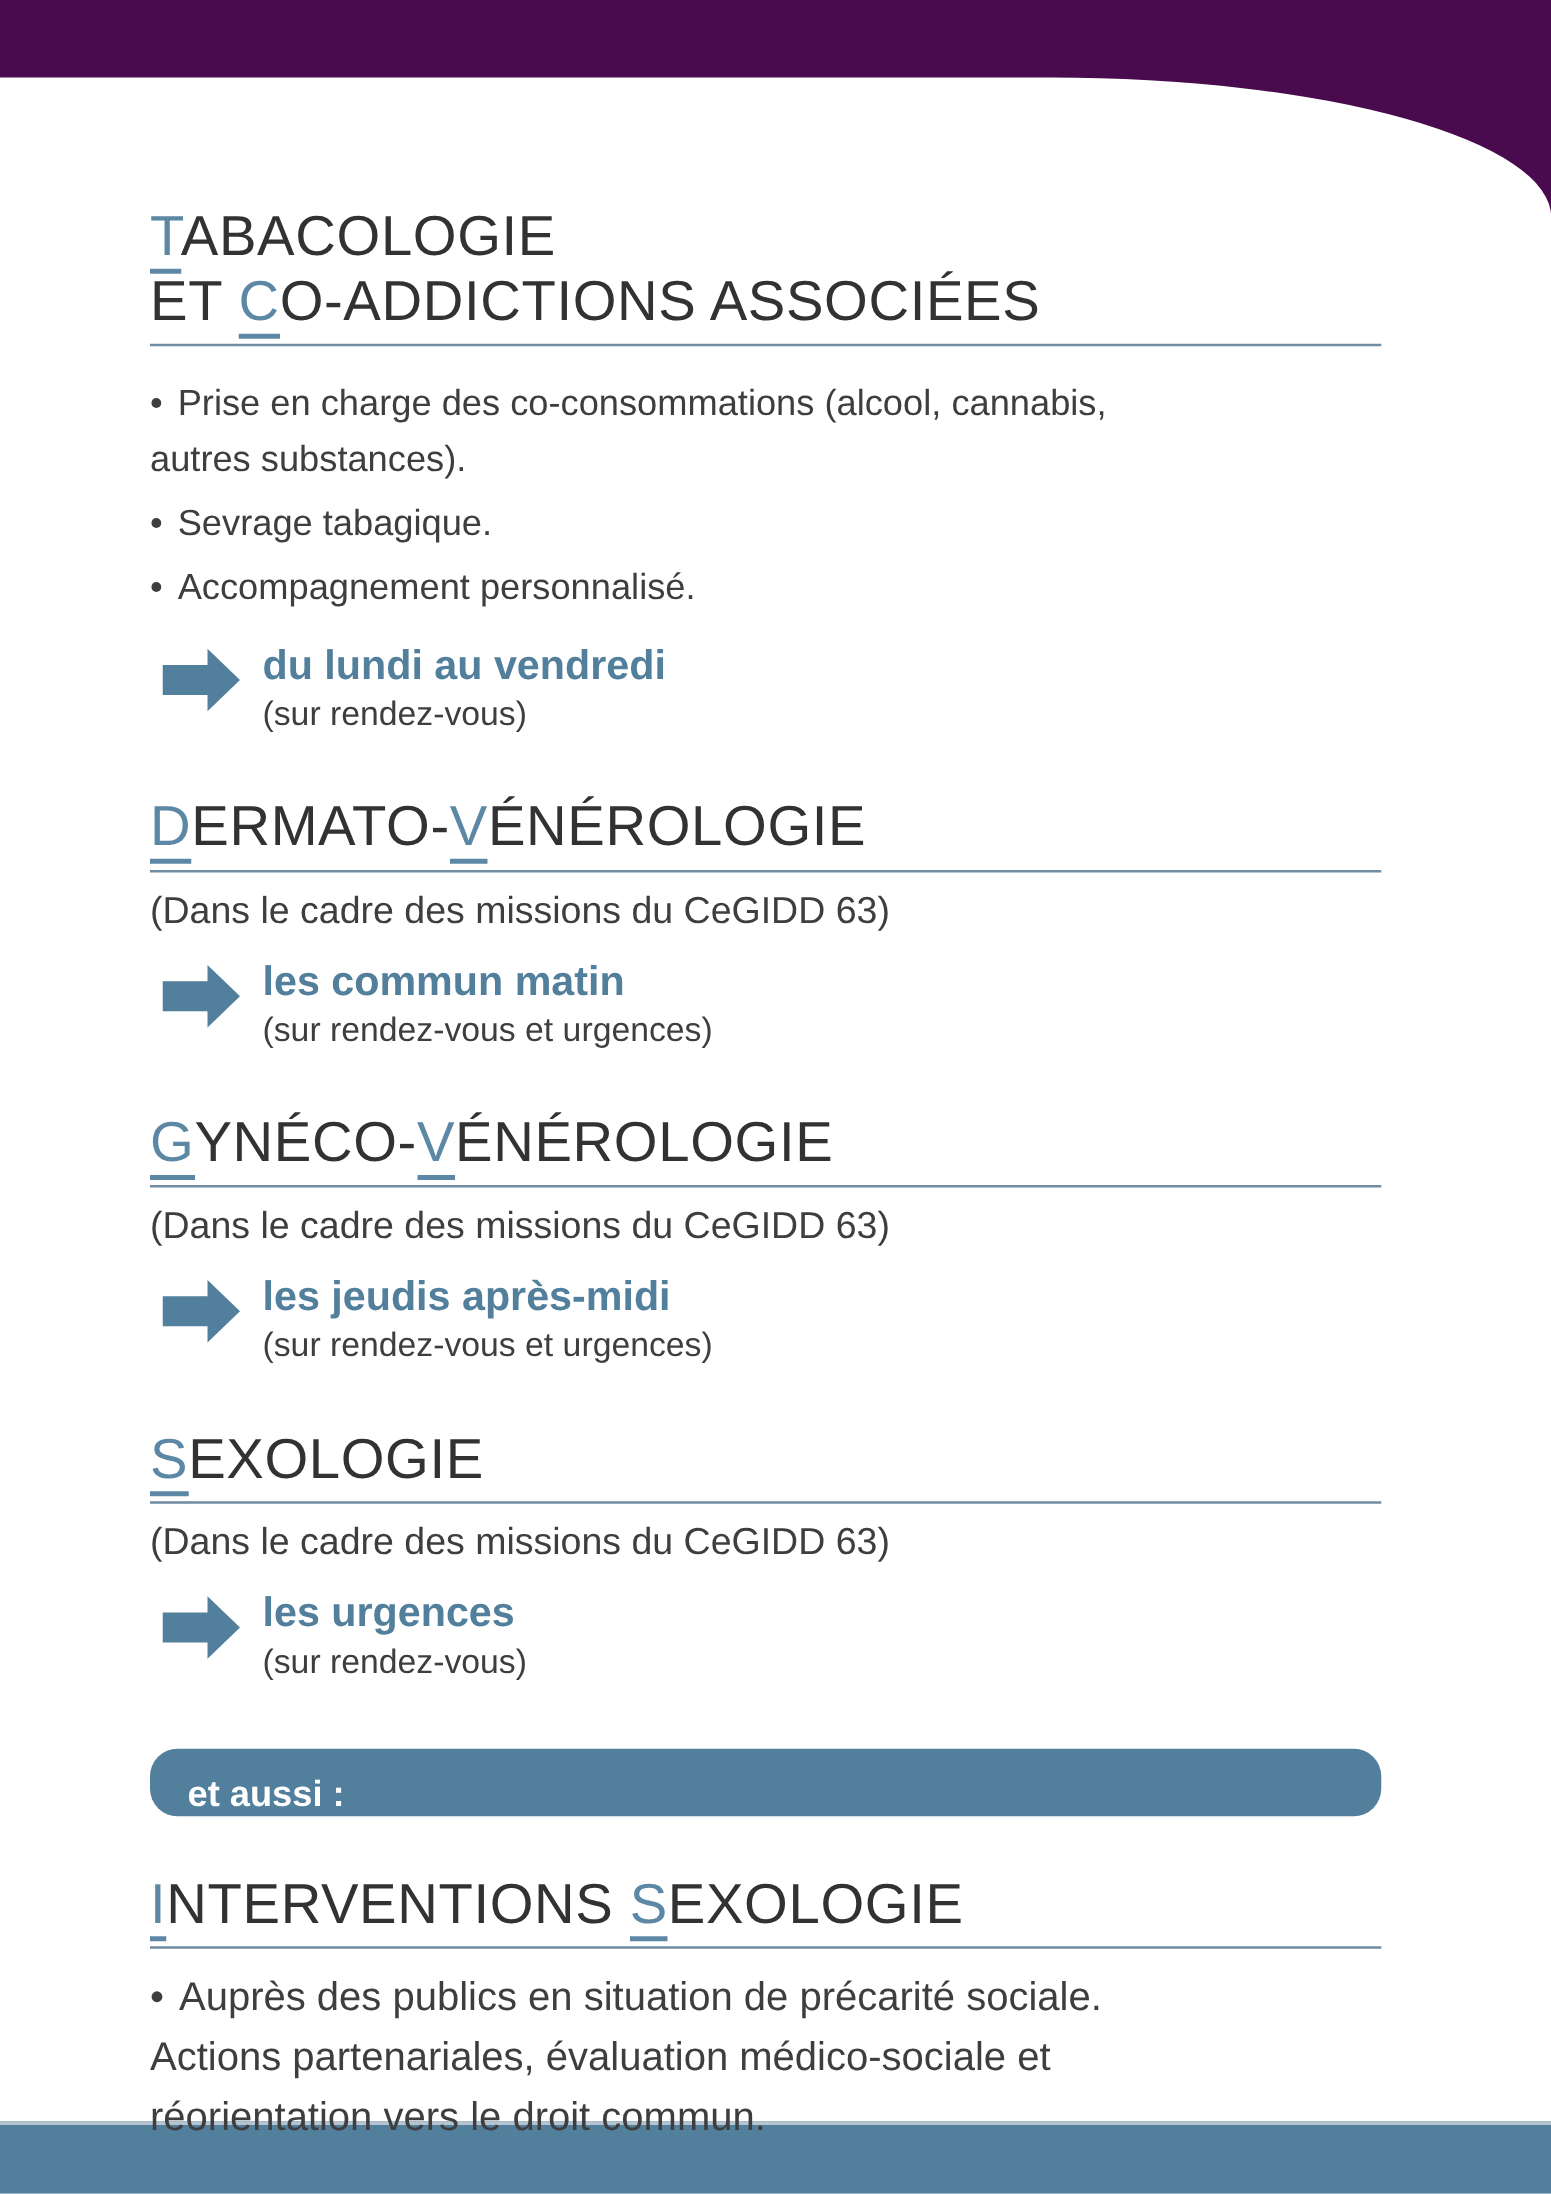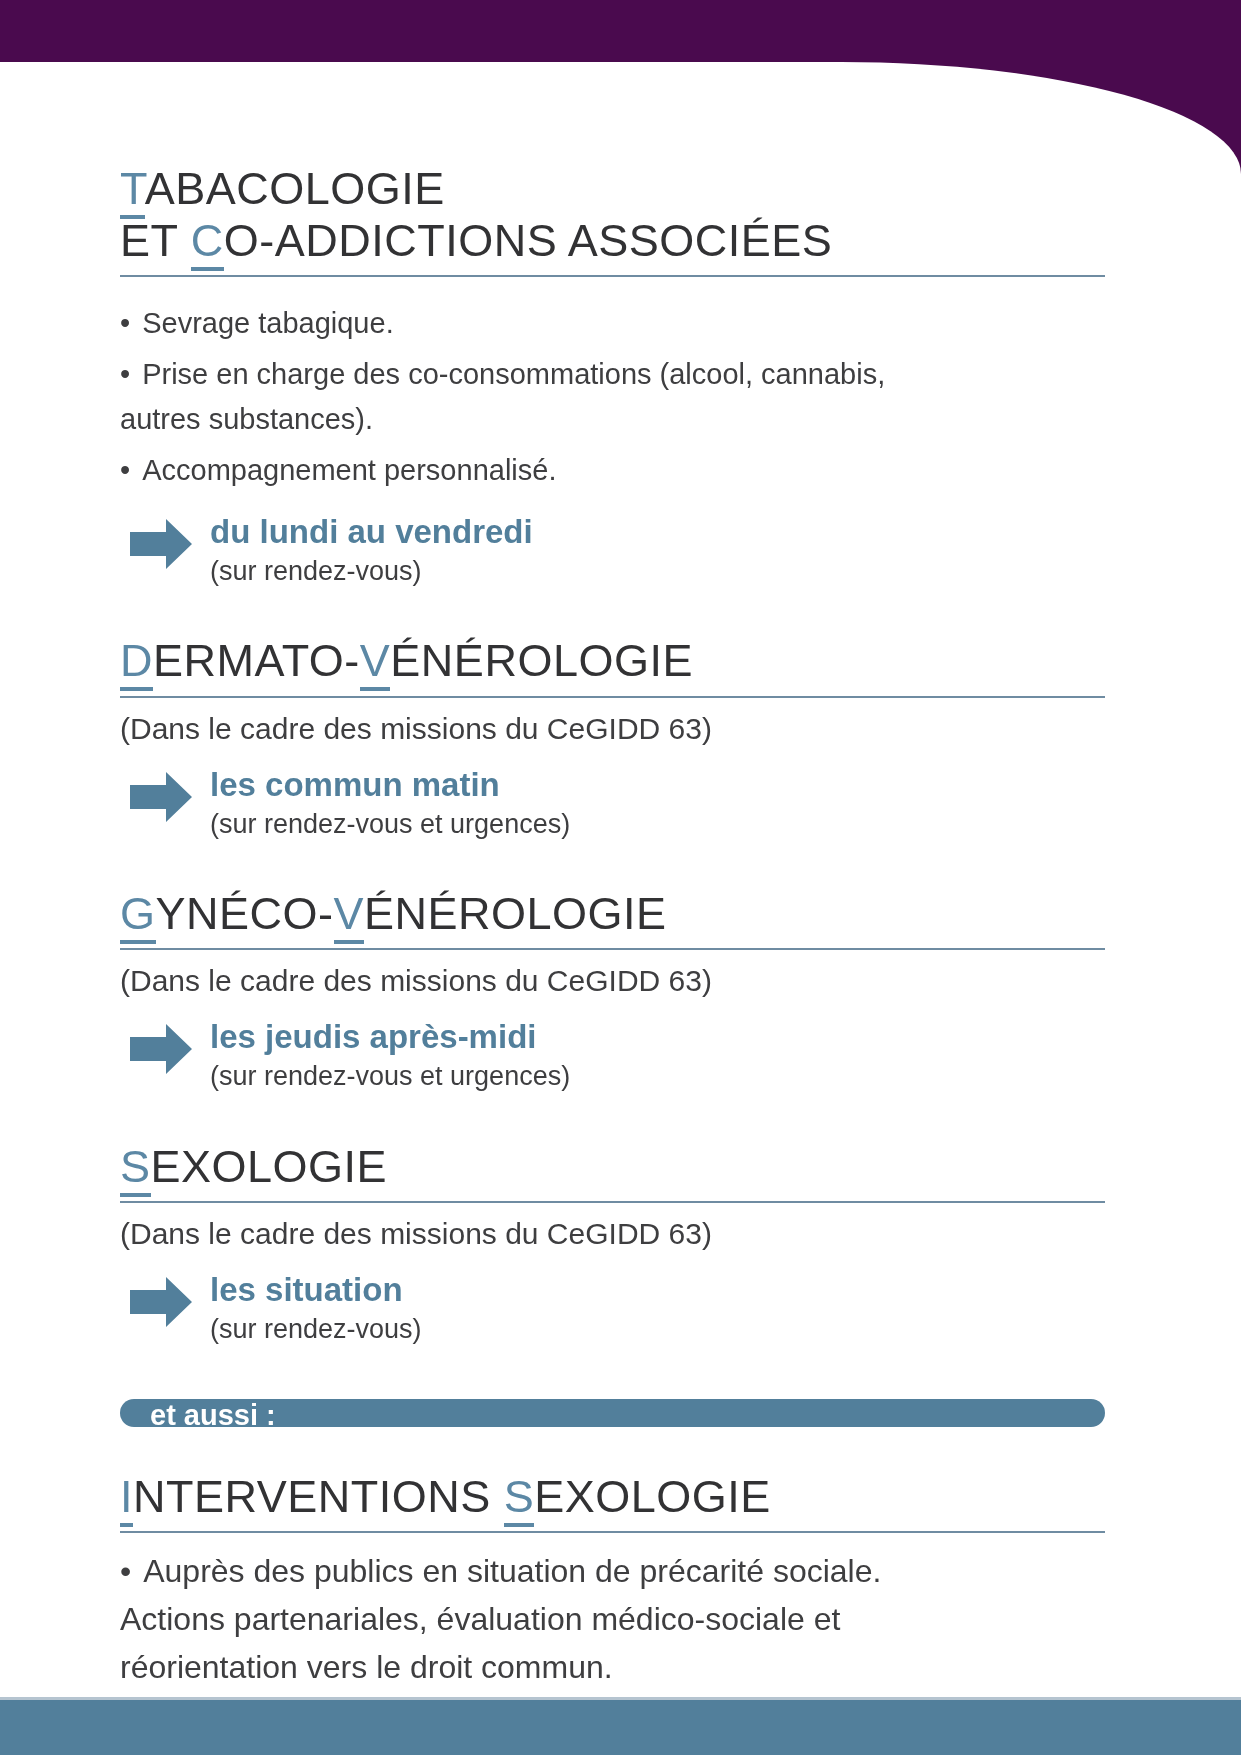--- a/index.html
+++ b/index.html
@@ -29,42 +29,42 @@
   .bullet-glyph{margin-right:12px;}
 
   .schedule{display:flex;align-items:flex-start;margin:18px 0 0 10px;}
   .arrow-svg{width:64px;height:66px;flex:0 0 auto;display:block;}
   .arrow-svg path{fill:var(--teal);}
   .sched-text{margin-left:16px;}
   .sched-label{font-size:33px;font-weight:700;color:var(--teal);line-height:1.25;}
   .sched-note{font-size:27px;color:var(--text);line-height:1.3;margin-top:2px;}
 
   .mt-sec{margin-top:46px;}
-  .banner{margin-top:52px;height:28px;background:var(--teal);border-radius:22px;
-         display:flex;align-items:flex-start;padding-left:30px;box-sizing:border-box;}
+  .banner{margin-top:52px;height:54px;background:var(--teal);border-radius:22px;
+         display:flex;align-items:flex-end;padding-left:30px;box-sizing:border-box;}
   .banner-label{color:var(--banner_text);font-weight:700;font-size:29px;}
   .mt-last{margin-top:44px;}
   .para{margin:14px 0 0 0;font-size:32px;line-height:1.5;color:var(--text);max-width:830px;}
 </style>
 </head>
 <body>
 
 <div class="header-band"></div>
 <div class="sheet"></div>
 
 <div class="content">
 
   <h1 class="sec-title">
     <span class="line"><span class="init">T</span><span>ABACOLOGIE</span></span>
     <span class="line"><span>ET </span><span class="init">C</span><span>O-ADDICTIONS ASSOCIÉES</span></span>
   </h1>
 
   <ul class="bullets">
+    <li><span class="bullet-glyph">•</span><span>Prise en charge des co-consommations (alcool, cannabis, autres substances).</span></li>
     <li><span class="bullet-glyph">•</span><span>Sevrage tabagique.</span></li>
-    <li><span class="bullet-glyph">•</span><span>Prise en charge des co-consommations (alcool, cannabis, autres substances).</span></li>
     <li><span class="bullet-glyph">•</span><span>Accompagnement personnalisé.</span></li>
   </ul>
 
   <div class="schedule">
     <svg class="arrow-svg" viewBox="0 0 64 66">
         <path d="M0 21 H36 V8 L62 33 L36 58 V45 H0 Z"></path>
       </svg>
     <div class="sched-text">
       <div class="sched-label">du lundi au vendredi</div>
       <div class="sched-note">(sur rendez-vous)</div>
@@ -101,21 +101,21 @@
 
   <h2 class="sec-title mt-sec">
     <span class="line"><span class="init">S</span><span>EXOLOGIE</span></span>
   </h2>
   <p class="subtitle">(Dans le cadre des missions du CeGIDD 63)</p>
   <div class="schedule">
     <svg class="arrow-svg" viewBox="0 0 64 66">
         <path d="M0 21 H36 V8 L62 33 L36 58 V45 H0 Z"></path>
       </svg>
     <div class="sched-text">
-      <div class="sched-label">les situation</div>
+      <div class="sched-label">les urgences</div>
       <div class="sched-note">(sur rendez-vous)</div>
     </div>
   </div>
 
   <div class="banner">
     <span class="banner-label">et aussi :</span>
   </div>
 
   <h2 class="sec-title mt-last">
     <span class="line"><span class="init">I</span><span>NTERVENTIONS </span><span class="init">S</span><span>EXOLOGIE</span></span>

